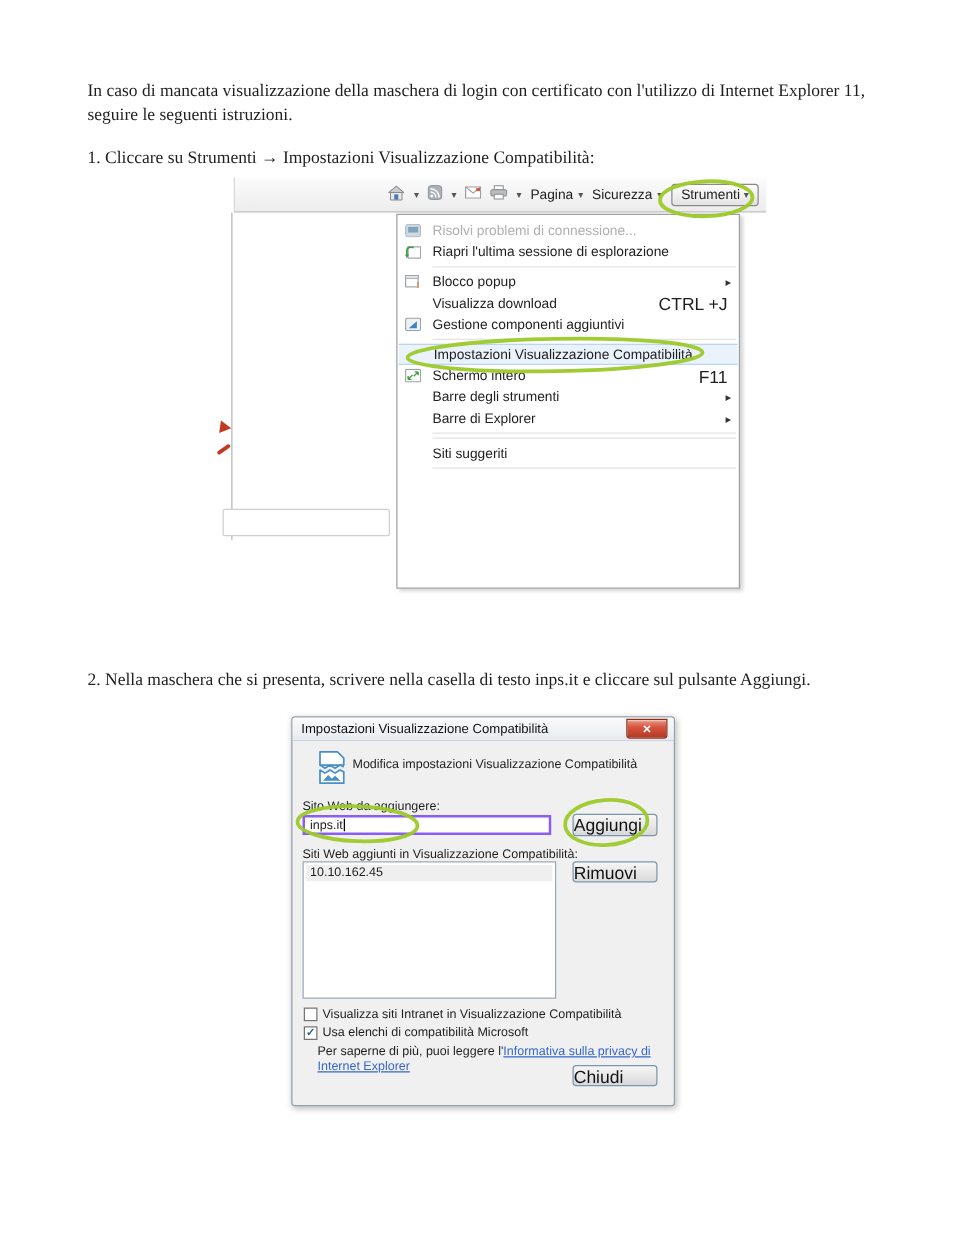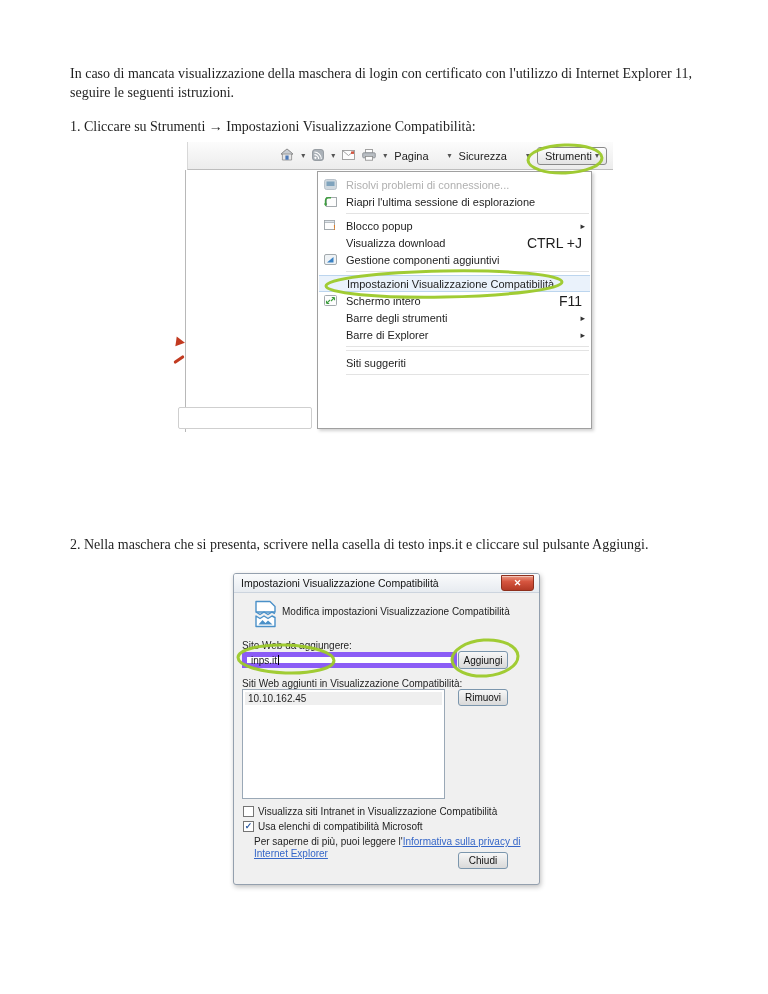--- a/index.html
+++ b/index.html
@@ -9,27 +9,27 @@
 
   
   .shot1{position:absolute;left:183px;top:140px;width:430px;height:298px;
          font-family:"Liberation Sans", sans-serif;}
   .ie-toolbar{position:absolute;left:4px;top:2px;width:426px;height:28px;
               background:linear-gradient(#fcfcfc,#ececec);
               border-bottom:1px solid #bdbdbd;border-left:1px solid #d8d8d8;
               display:flex;align-items:center;justify-content:flex-end;
               gap:7px;padding-right:6px;box-sizing:border-box;font-size:11px;color:#222;}
   .tb-caret{font-size:8px;color:#555;line-height:1;}
-  .tb-label{display:flex;align-items:center;gap:19px;cursor:default;}
+  .tb-label{display:flex;align-items:center;gap:4px;cursor:default;}
   .strumenti-btn{display:flex;align-items:center;gap:3px;border:1px solid #8a8a8a;
                  border-radius:3px;padding:2px 7px;
                  background:linear-gradient(#fefefe,#e3e3e3);}
   .page-vline{position:absolute;left:2px;top:30px;width:1px;height:262px;background:#b8b8b8;}
 
-  .ie-menu{position:absolute;left:134px;top:31px;width:275px;height:258px;
+  .ie-menu{position:absolute;left:134px;top:31px;width:275px;height:300px;
            background:#ffffff;border:1px solid #a0a0a0;box-sizing:border-box;
            box-shadow:2px 2px 3px rgba(0,0,0,0.18);padding-top:4px;font-size:11px;}
   .mrow{position:relative;height:17px;display:flex;align-items:center;color:#1e1e1e;}
   .mrow .micon{position:absolute;left:5px;width:14px;height:14px;display:flex;
                align-items:center;justify-content:center;}
   .mrow .mlabel{margin-left:28px;white-space:nowrap;}
   .mrow .mright{margin-left:auto;margin-right:9px;font-size:14px;color:#1e1e1e;}
   .mrow .marrow{margin-left:auto;margin-right:6px;font-size:9px;color:#333;}
   .mrow.disabled .mlabel{color:#b0b0b0;}
   .mrow.selected{background:#eaf2fb;border-top:1px solid #bcd5ee;border-bottom:1px solid #bcd5ee;
@@ -60,28 +60,28 @@
                 display:flex;align-items:center;padding-left:7px;font-size:10.5px;color:#111;}
   .dlg-close{position:absolute;right:5px;top:1px;width:31px;height:14px;
              background:linear-gradient(#f0a violet,#d45541);
              background:linear-gradient(#eb9a84,#d6553f 40%,#b univers);
              background:linear-gradient(#eb9a84,#d6553f 40%,#b33a26);
              border:1px solid #8e2f1c;border-radius:0 0 3px 3px;color:#fff;
              display:flex;align-items:center;justify-content:center;
              font-size:9px;font-weight:bold;line-height:1;
              box-shadow:inset 0 1px 0 rgba(255,255,255,0.45);}
   .dlg-label{position:absolute;white-space:nowrap;}
-  .dlg-input{position:absolute;left:8px;top:78px;width:215px;height:16px;background:#fff;
-             border:5px solid #8b5cf6;box-sizing:border-box;display:flex;align-items:center;
+  .dlg-input{position:absolute;left:8px;top:78px;width:199px;height:16px;background:#fff;
+             border:2px solid #8b5cf6;box-sizing:border-box;display:flex;align-items:center;
              padding-left:4px;}
   .caret-bar{display:inline-block;width:1px;height:10px;background:#000;margin-left:1px;}
-  .win-btn{position:absolute;width:50px;height:18px;box-sizing:border-box;
+  .win-btn{position:absolute;width:68px;height:18px;box-sizing:border-box;
            background:linear-gradient(#f7f7f7,#e9e9e9 45%,#d9d9d9);
            border:1px solid #7b96ad;border-radius:3px;display:flex;align-items:center;
-           justify-content:center;font-size:10px;color:#111;}
+           justify-content:flex-start;font-size:14px;color:#111;}
   .dlg-list{position:absolute;left:8px;top:115px;width:203px;height:110px;background:#fff;
             border:1px solid #9aa8b6;box-sizing:border-box;padding:2px;}
   .dlg-list .litem{background:#efefef;padding:1px 3px;font-size:10px;}
   .chk{position:absolute;width:9px;height:9px;background:#fff;border:1px solid #757575;
        box-sizing:content-box;display:flex;align-items:center;justify-content:center;}
   .chk .tick{color:#2c5aa0;font-size:9px;font-weight:bold;line-height:1;margin-top:-1px;}
   .privacy{position:absolute;left:20px;top:262px;width:274px;line-height:12px;}
   .privacy a{color:#3667c8;text-decoration:underline;cursor:pointer;}
 </style>
 </head>

